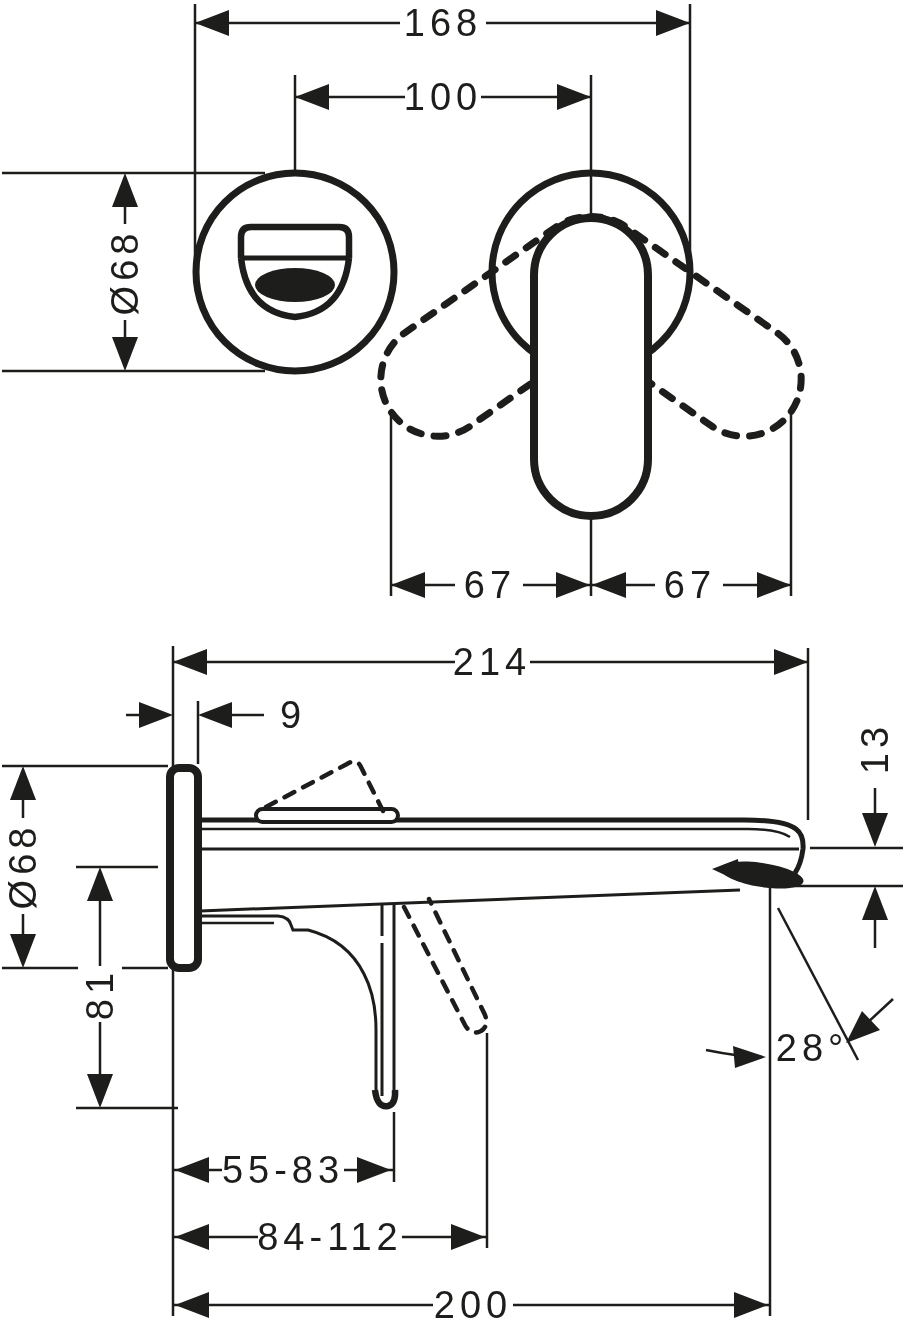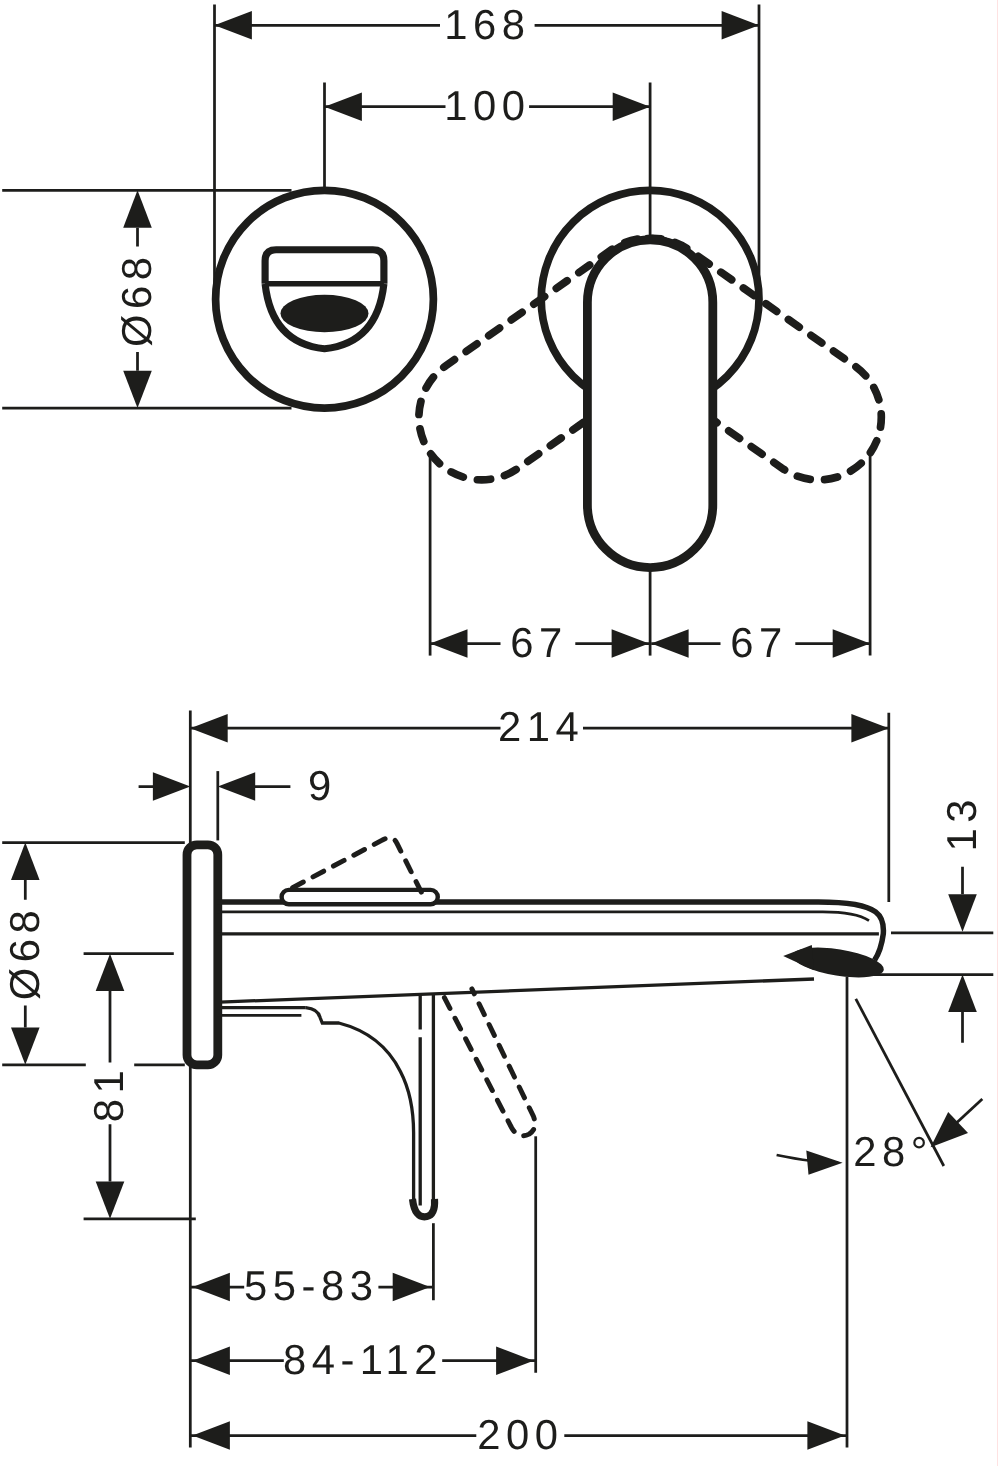--- a/index.html
+++ b/index.html
@@ -1,16 +1,16 @@
 <!DOCTYPE html>
 <html><head>
 <meta charset="utf-8">
 <style>
   html,body{margin:0;padding:0;background:#ffffff;}
-  .stage{width:907px;height:1333px;position:relative;background:#fca5a5;}
+  .stage{width:907px;height:1333px;position:relative;background:#15803d;}
   .ln{stroke:#1d1d1b;fill:none;stroke-width:2.5;}
   .l3{stroke:#1d1d1b;fill:none;stroke-width:3;}
   .l4{stroke:#1d1d1b;fill:none;stroke-width:4;}
   .l5{stroke:#1d1d1b;fill:none;stroke-width:5;}
   .l6{stroke:#1d1d1b;fill:none;stroke-width:6.5;}
   .l7{stroke:#1d1d1b;fill:none;stroke-width:7;}
   .l8{stroke:#1d1d1b;fill:none;stroke-width:8;}
   .ar{fill:#1d1d1b;stroke:none;}
   .dsh{stroke:#1d1d1b;fill:none;stroke-width:4.5;stroke-dasharray:11 10;stroke-linecap:round;}
   .dsh7{stroke:#1d1d1b;fill:none;stroke-width:7;stroke-dasharray:12 13;stroke-linecap:round;}

